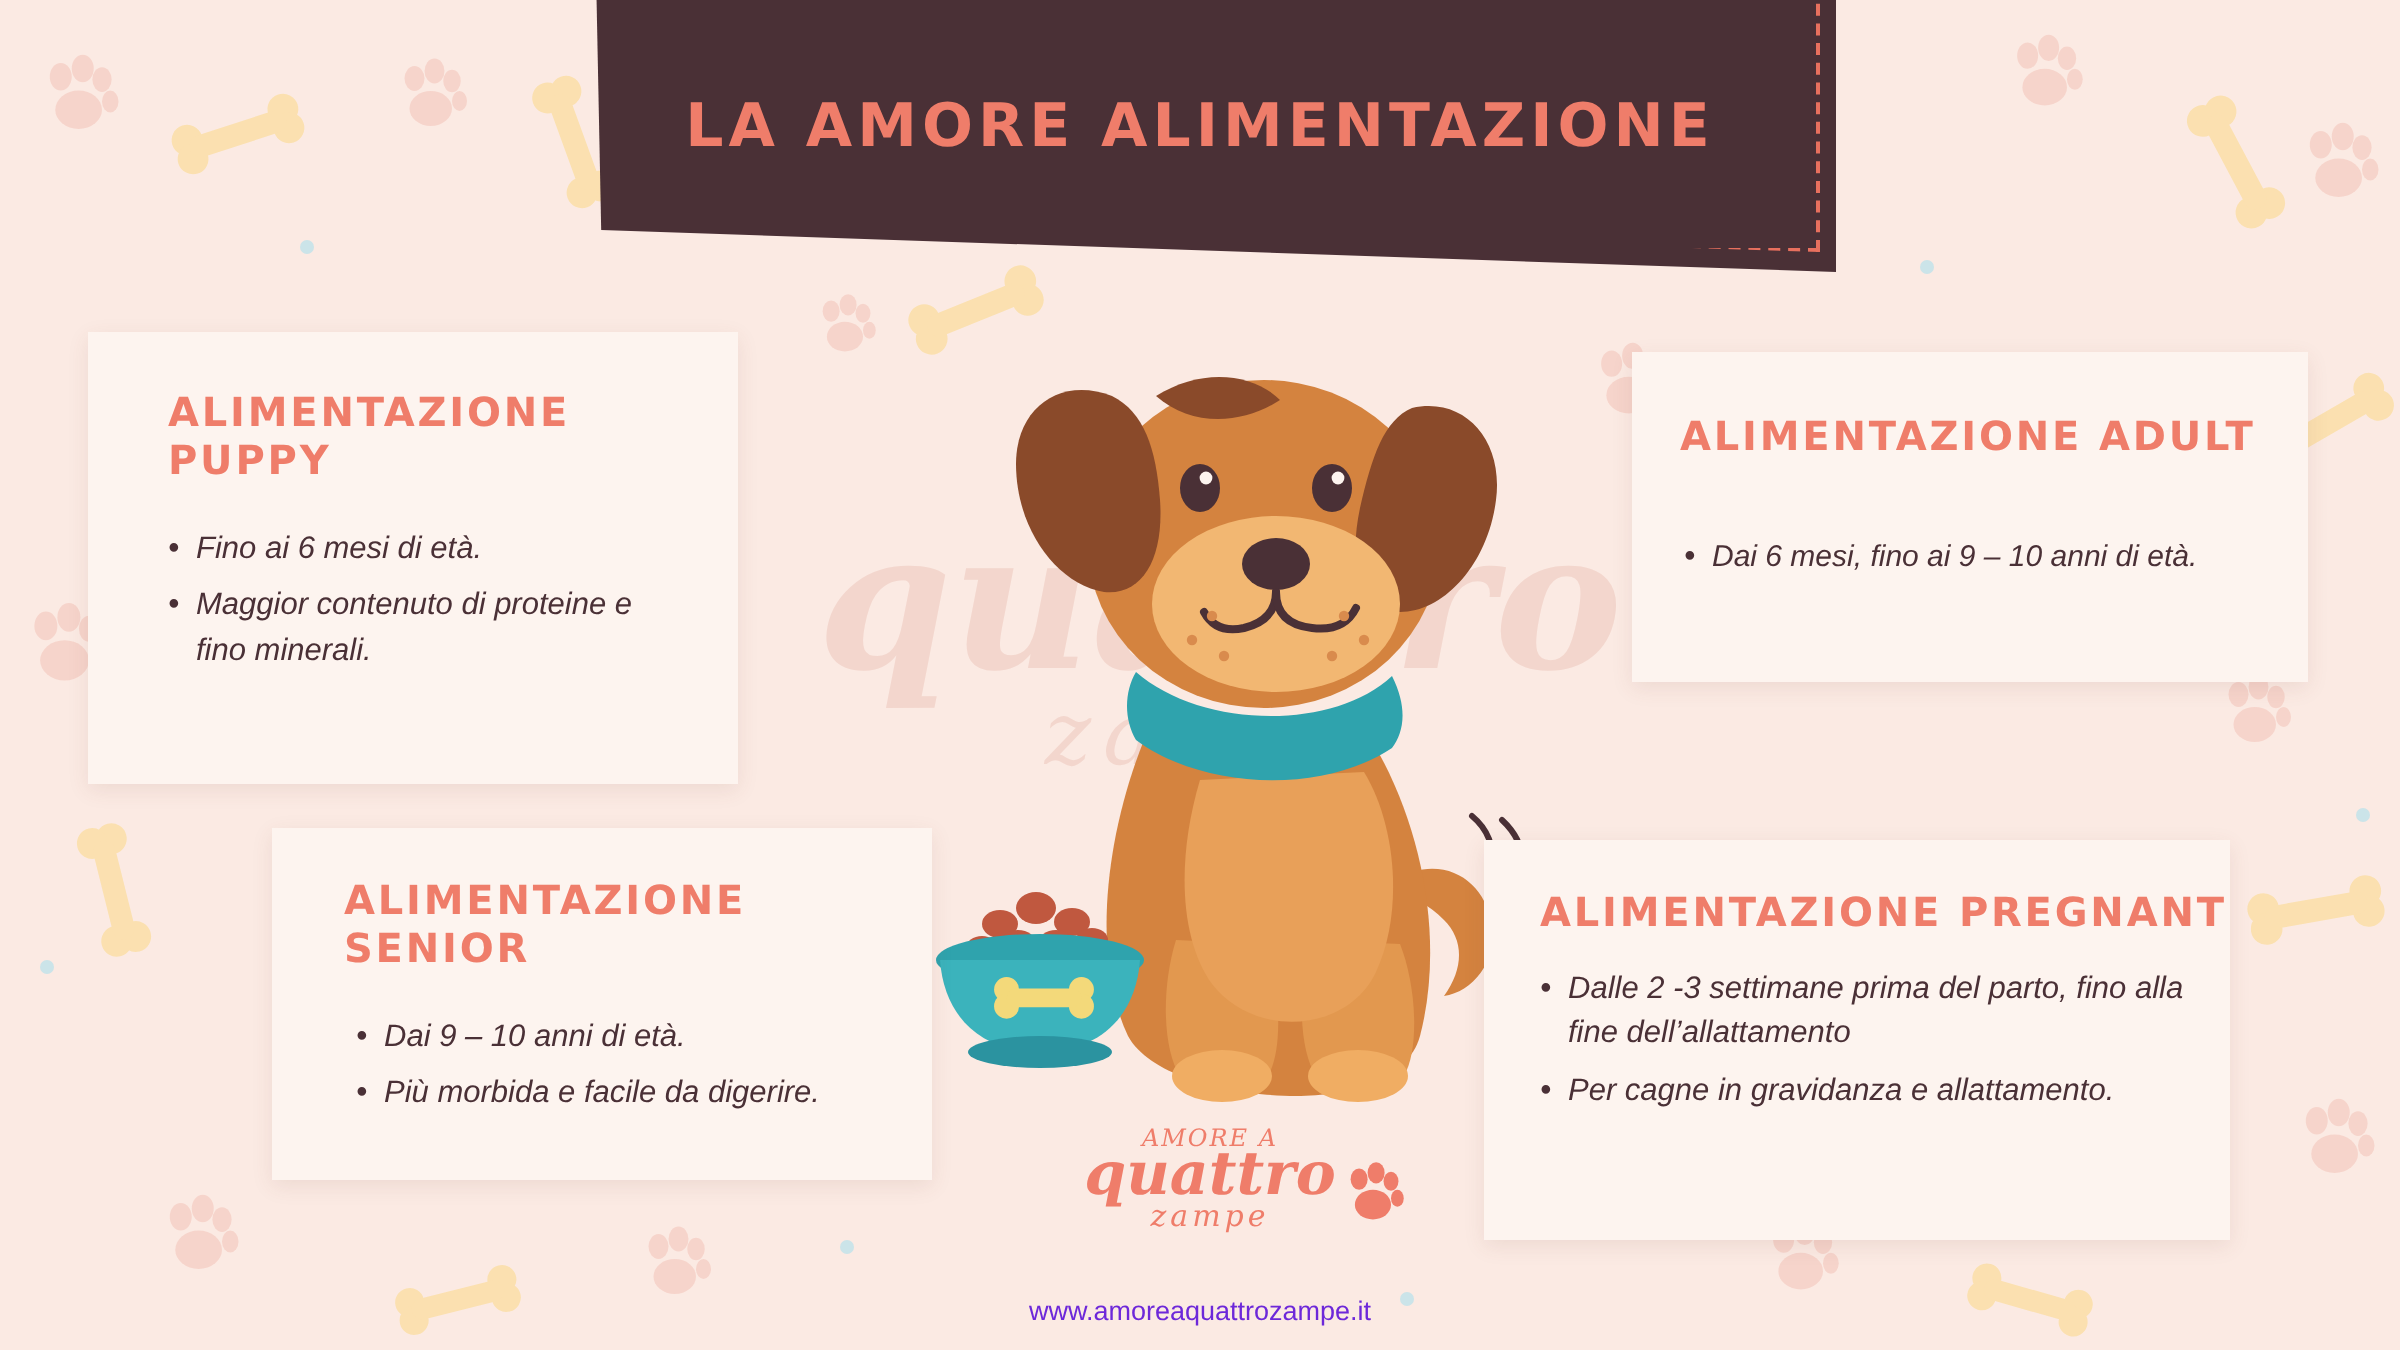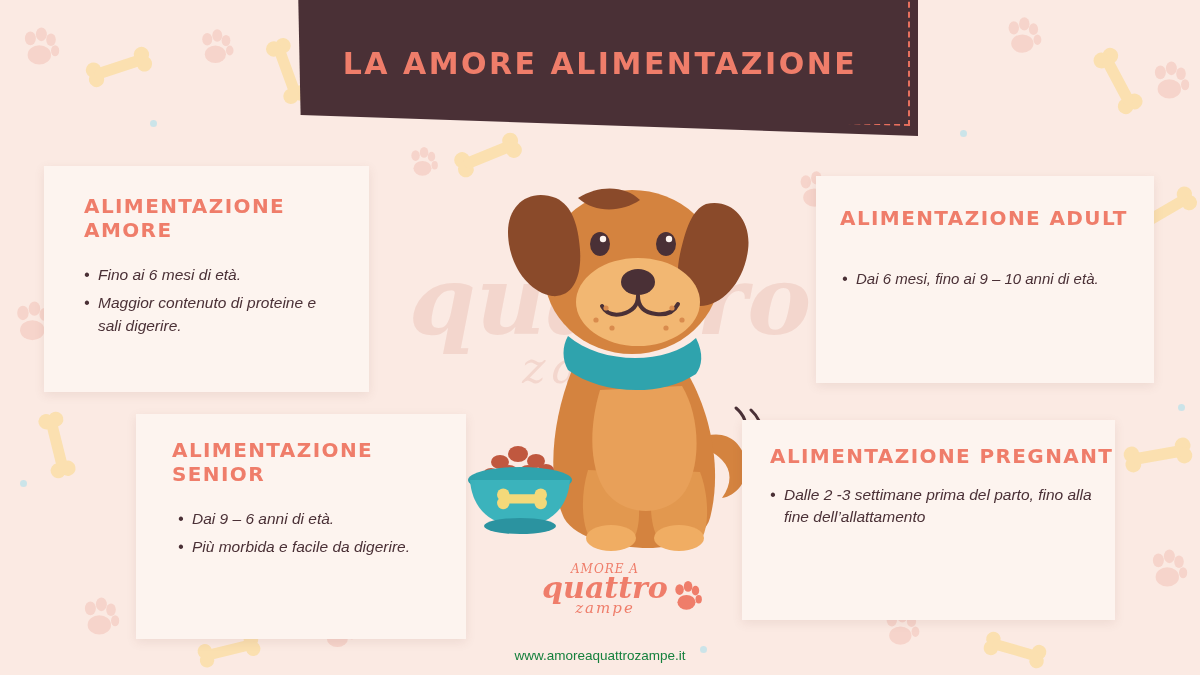--- a/index.html
+++ b/index.html
@@ -150,28 +150,28 @@
 
   #card-puppy {
     left: 44px; top: 166px;
     width: 325px; height: 226px;
   }
   #card-puppy .card-title { margin: 28px 0 0 40px; }
   #card-puppy .bullets { margin: 22px 28px 0 40px; }
 
   #card-adult {
     left: 816px; top: 176px;
-    width: 338px; height: 207px;
+    width: 338px; height: 165px;
   }
   #card-adult .card-title { margin: 30px 0 0 24px; }
   #card-adult .bullets { margin: 38px 16px 15px 26px; font-size: 15px; }
 
   #card-senior {
     left: 136px; top: 414px;
-    width: 330px; height: 225px;
+    width: 330px; height: 176px;
   }
   #card-senior .card-title { margin: 24px 0 0 36px; }
   #card-senior .bullets { margin: 22px 20px 0 42px; }
 
   #card-pregnant {
     left: 742px; top: 420px;
     width: 373px; height: 200px;
   }
   #card-pregnant .card-title { margin: 24px 0 0 28px; }
   #card-pregnant .bullets { margin: 16px 14px 0 28px; }
@@ -223,21 +223,21 @@
   .logo-paw {
     position: absolute;
     right: 6px;
     top: 18px;
   }
   .site-url {
     position: absolute;
     left: 0; right: 0;
     top: 648px;
     text-align: center;
-    color: #15803d;
+    color: #6d28d9;
     font-family: "Liberation Sans", sans-serif;
     font-size: 13.5px;
     z-index: 6;
   }
 </style>
 </head>
 <body>
 
 <div id="stage">
 
@@ -549,46 +549,47 @@
         <circle cx="86" cy="13" r="12"></circle>
           <circle cx="86" cy="29" r="12"></circle>
         <rect x="14" y="12" width="72" height="18" rx="9"></rect>
       </g>
 
       <ellipse cx="60" cy="96" rx="36" ry="8" fill="#2b93a0"></ellipse>
     </svg>
   </div>
 
   <div class="card" id="card-puppy">
-    <div class="card-title">ALIMENTAZIONE AMORE</div>
+    <div class="card-title">ALIMENTAZIONE PUPPY</div>
     <ul class="bullets">
       <li>Fino ai 6 mesi di età.</li>
-      <li>Maggior contenuto di proteine e sali digerire.</li>
+      <li>Maggior contenuto di proteine e fino minerali.</li>
     </ul>
   </div>
 
   <div class="card" id="card-adult">
     <div class="card-title">ALIMENTAZIONE ADULT</div>
     <ul class="bullets">
       <li>Dai 6 mesi, fino ai 9 – 10 anni di età.</li>
     </ul>
   </div>
 
   <div class="card" id="card-senior">
     <div class="card-title">ALIMENTAZIONE SENIOR</div>
     <ul class="bullets">
-      <li>Dai 9 – 6 anni di età.</li>
+      <li>Dai 9 – 10 anni di età.</li>
       <li>Più morbida e facile da digerire.</li>
     </ul>
   </div>
 
   <div class="card" id="card-pregnant">
     <div class="card-title">ALIMENTAZIONE PREGNANT</div>
     <ul class="bullets">
       <li>Dalle 2 -3 settimane prima del parto, fino alla fine dell’allattamento</li>
+      <li>Per cagne in gravidanza e allattamento.</li>
     </ul>
   </div>
 
   <div class="logo">
     <div class="l1">AMORE A</div>
     <div class="l2">quattro</div>
     <div class="l3">zampe</div>
     <svg class="logo-paw" width="34" height="34" viewBox="0 0 64 64">
         <g fill="#ef7d6a">
           <ellipse cx="18" cy="18" rx="8" ry="10"></ellipse>

